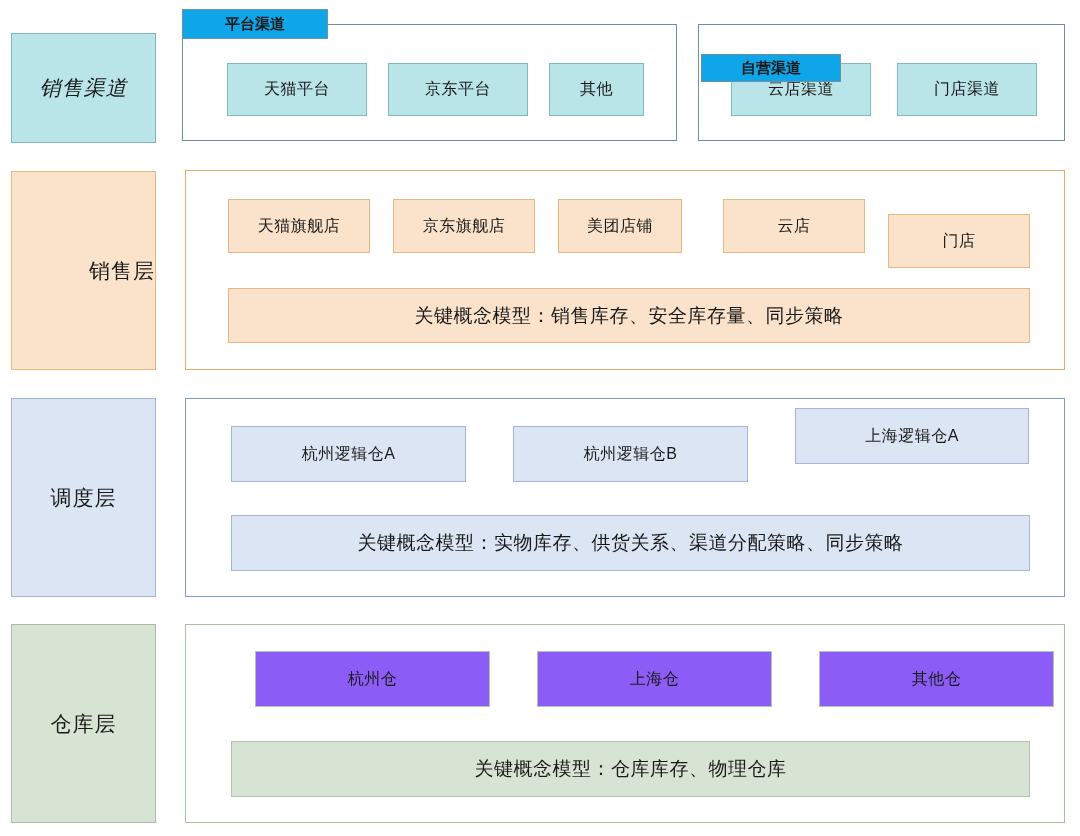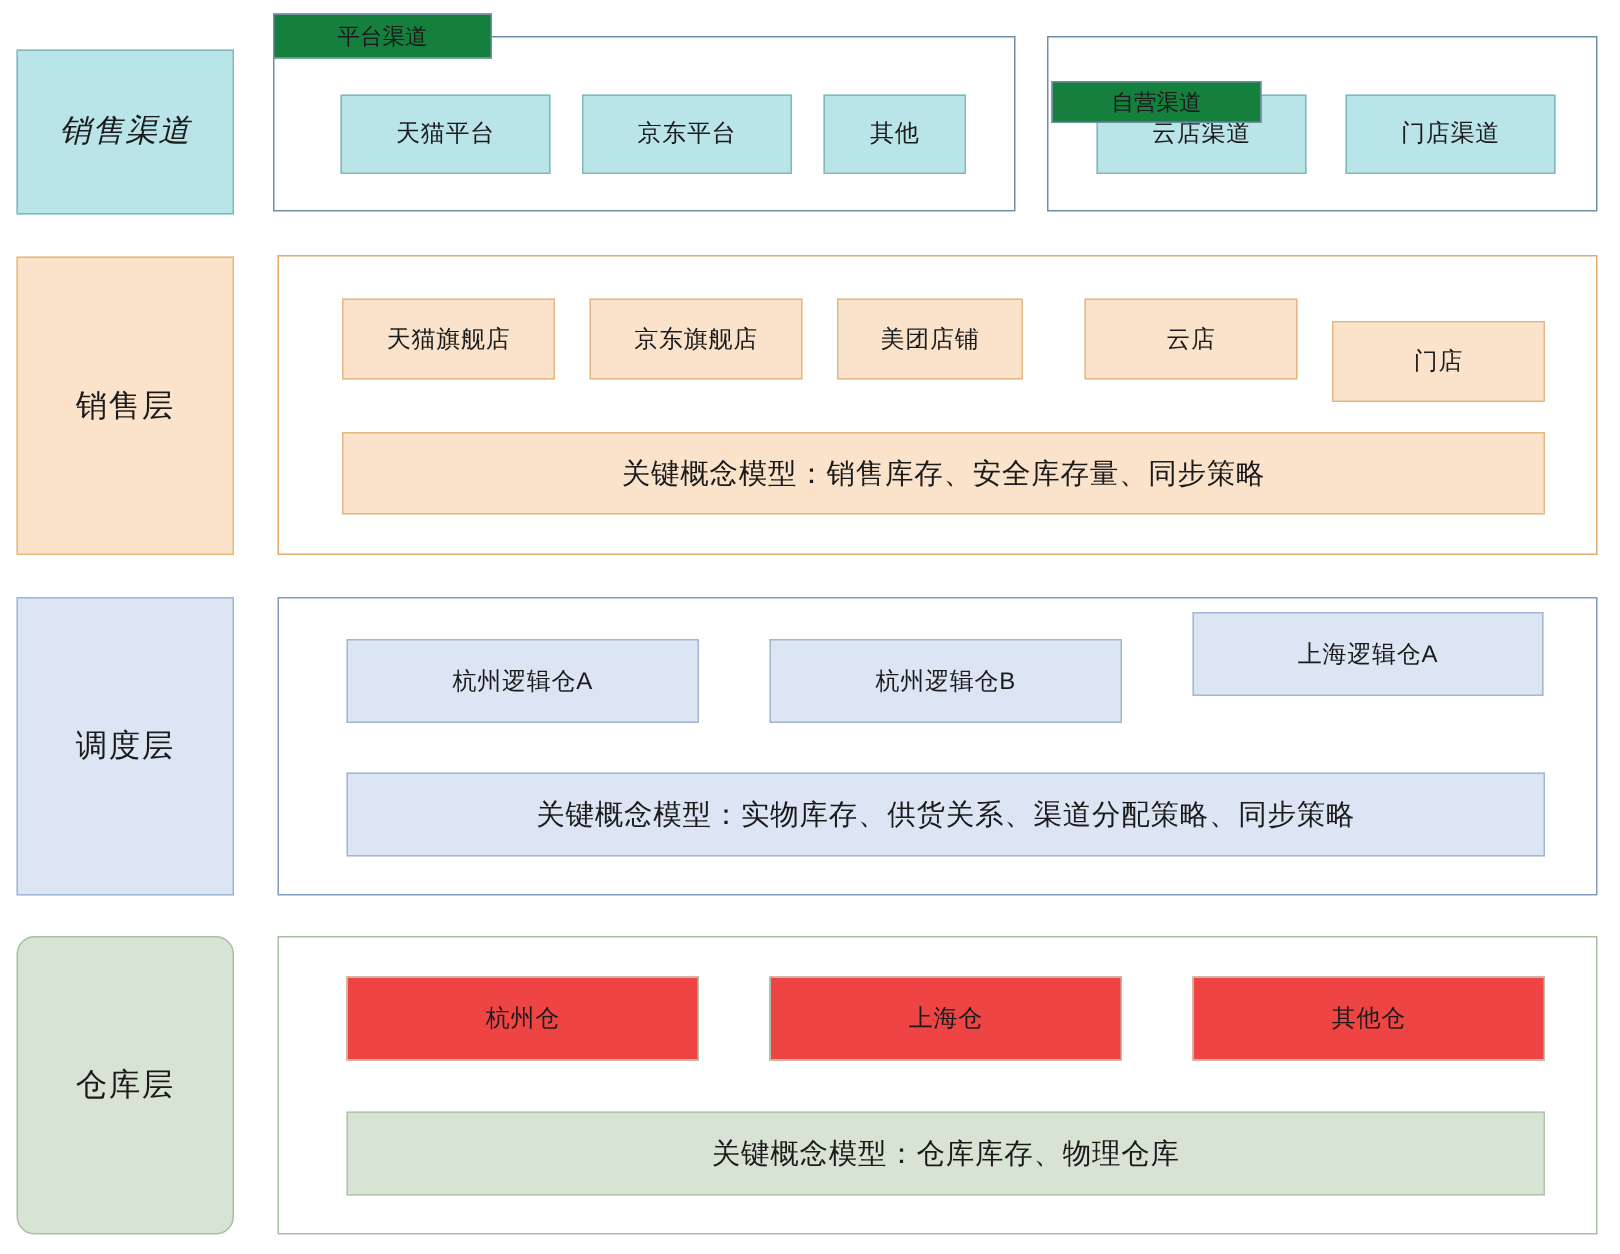--- a/index.html
+++ b/index.html
@@ -31,56 +31,57 @@
 
   
   .layer-label {
     font-size: 21px;
     letter-spacing: 1px;
     line-height: 1.3;
     border-width: 1px;
     border-style: solid;
   }
   .layer-label.teal   { background: #b9e4e8; border-color: #7fb8bd; font-style: italic; }
-  .layer-label.peach  { background: #fbe3cb; border-color: #e8b878; }
+  .layer-label.peach  { background: #fbe3cb; border-color: #e8b878; justify-content: flex-end; }
   .layer-label.blue   { background: #dbe5f4; border-color: #9fb6d6; }
   .layer-label.green  { background: #d8e4d3; border-color: #a9bfa4; }
 
   
   .group-frame {
     border: 1px solid #6f8fa5;
     background: #ffffff;
   }
   .group-tab {
     border: 1px solid #6f8fa5;
-    background: #15803d;
+    background: #0ea5e9;
     font-size: 15px;
     display: flex;
     align-items: center;
     justify-content: center;
     z-index: 3;
+    font-weight: bold;
   }
 
   
   .layer-box { background: #ffffff; border: 1px solid; }
   .layer-box.peach { border-color: #e0ab6c; }
   .layer-box.blue  { border-color: #7f9bc4; }
   .layer-box.green { border-color: #a9bfa4; }
 
   
   .node {
     border-width: 1px;
     border-style: solid;
     font-size: 16px;
     letter-spacing: 0.5px;
   }
   .node.teal  { background: #b9e4e8; border-color: #7fb8bd; }
   .node.peach { background: #fbe3cb; border-color: #e3b883; }
   .node.blue  { background: #dbe5f4; border-color: #a3b6d2; }
-  .node.green { background: #ef4444; border-color: #b2c4ad; }
+  .node.green { background: #8b5cf6; border-color: #b2c4ad; margin-left: 24px; }
 
   
   .model-bar {
     border-width: 1px;
     border-style: solid;
     font-size: 19px;
     letter-spacing: 0.5px;
   }
   .model-bar.peach { background: #fbe3cb; border-color: #e3b883; }
   .model-bar.blue  { background: #dbe5f4; border-color: #a3b6d2; }
@@ -161,21 +162,21 @@
     <span>杭州逻辑仓B</span>
   </div>
   <div class="abs node blue center" style="left:795px; top:408px; width:234px; height:56px;">
     <span>上海逻辑仓A</span>
   </div>
 
   <div class="abs model-bar blue center" style="left:231px; top:515px; width:799px; height:56px;">
     <span>关键概念模型：实物库存、供货关系、渠道分配策略、同步策略</span>
   </div>
 
-  <div class="abs layer-label green center" style="left:11px; top:624px; width:145px; height:199px;border-radius:12px;">
+  <div class="abs layer-label green center" style="left:11px; top:624px; width:145px; height:199px;">
     <span>仓库层</span>
   </div>
 
   <div class="abs layer-box green" style="left:185px; top:624px; width:880px; height:199px;"></div>
 
   <div class="abs node green center" style="left:231px; top:651px; width:235px; height:56px;">
     <span>杭州仓</span>
   </div>
   <div class="abs node green center" style="left:513px; top:651px; width:235px; height:56px;">
     <span>上海仓</span>

